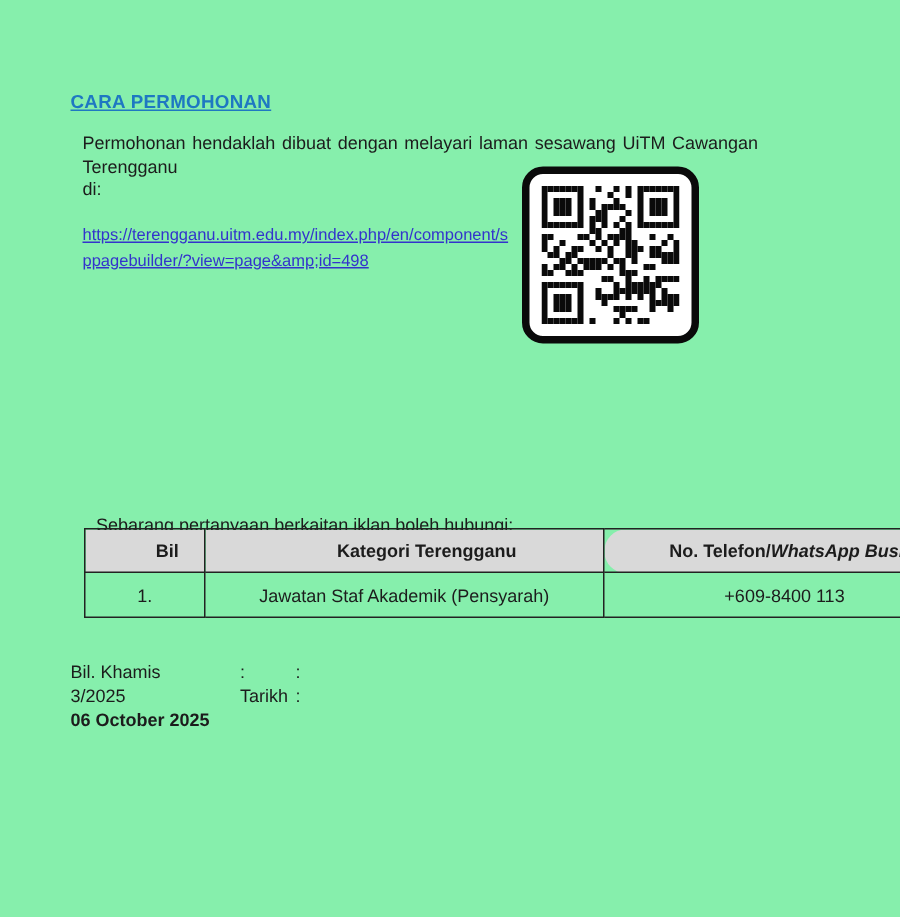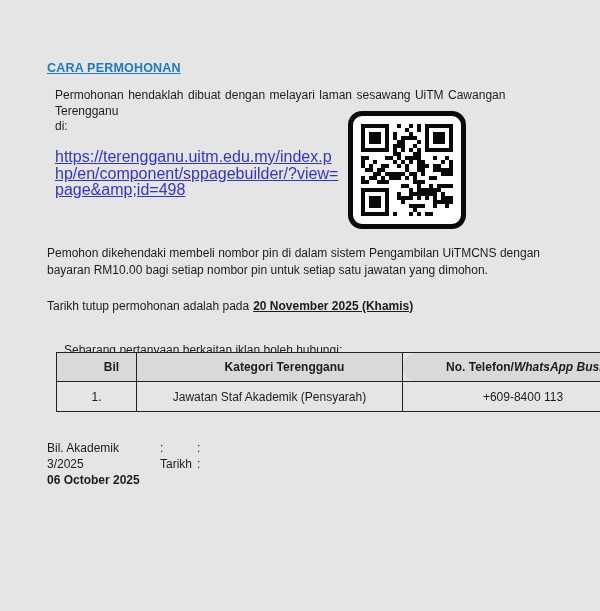--- a/index.html
+++ b/index.html
@@ -1,19 +1,19 @@
 <!DOCTYPE html>
 <html style="--heading-blue: #1e78c2; --link-blue: #3333cc; --table-header-bg: #d9d9d9; --text: #1c1c1c; --qr-black: #0a0a0a;"><head>
 <meta charset="utf-8">
 <style>
   html,body{margin:0;padding:0;background:#fff;}
   .page{
     position:relative;
     width:600px;height:611px;
-    background:#e5e5e5;
+    background:#86efac;
     font-family:"Liberation Sans","DejaVu Sans",sans-serif;
     color:var(--text,#1c1c1c);
     font-size:12px;
     overflow:hidden;
   }
   .abs{position:absolute;}
   .heading{
     top:61px;left:47px;
     margin:0;
     font-size:12.5px;font-weight:bold;
@@ -25,21 +25,21 @@
     top:88px;left:55px;width:493px;
     margin:0;line-height:15.5px;
   }
   .intro .stretch{word-spacing:1.1px;}
   .app-link{
     top:149px;left:55px;width:284px;
     display:inline-block;
     color:var(--link-blue,#3333cc);
     word-break:break-all;
     line-height:16.5px;
-    font-size:16px;
+    font-size:11px;
     cursor:pointer;
   }
   .qr-frame{
     top:111px;left:348px;
     width:92px;height:92px;
     border:5px solid #0a0a0a;
     border-radius:14px;
     padding:8px;
     background:#fff;
   }
@@ -357,23 +357,21 @@
         <rect x="20" y="88" width="4" height="4"></rect>
         <rect x="24" y="88" width="4" height="4"></rect>
         <rect x="32" y="88" width="4" height="4"></rect>
         <rect x="48" y="88" width="4" height="4"></rect>
         <rect x="56" y="88" width="4" height="4"></rect>
         <rect x="64" y="88" width="4" height="4"></rect>
         <rect x="68" y="88" width="4" height="4"></rect>
       </svg>
   </div>
 
-  <p class="abs pin-para">Pemohon dikehendaki membeli nombor pin di dalam sistem Pengambilan UiTMCNS dengan bayaran RM10.00 bagi setiap nombor pin untuk setiap satu jawatan yang dimohon.</p>
-
-  <p class="abs closing"><span>Tarikh tutup permohonan adalah pada</span><b>20 November 2025 (Khamis)</b></p>
+
 
   <p class="abs contact-intro">Sebarang pertanyaan berkaitan iklan boleh hubungi:</p>
 
   <table class="abs contact">
     <thead>
       <tr>
         <th class="col-bil">Bil</th>
         <th class="col-kat">Kategori Terengganu</th>
         <th class="col-tel"><span>No. Telefon/</span><i>WhatsApp Business</i></th>
       </tr>
@@ -381,21 +379,21 @@
     <tbody>
       <tr>
         <td>1.</td>
         <td>Jawatan Staf Akademik (Pensyarah)</td>
         <td>+609-8400 113</td>
       </tr>
     </tbody>
   </table>
 
   <div class="abs refs">
-    <span>Bil. Akademik</span>
+    <span>Bil. Khamis</span>
     <span>:</span>
 
     <span>:</span>
     <span>3/2025</span>
 
     <span>Tarikh</span>
     <span>:</span>
     <span class="val-bold">06 October 2025</span>
   </div>
 

